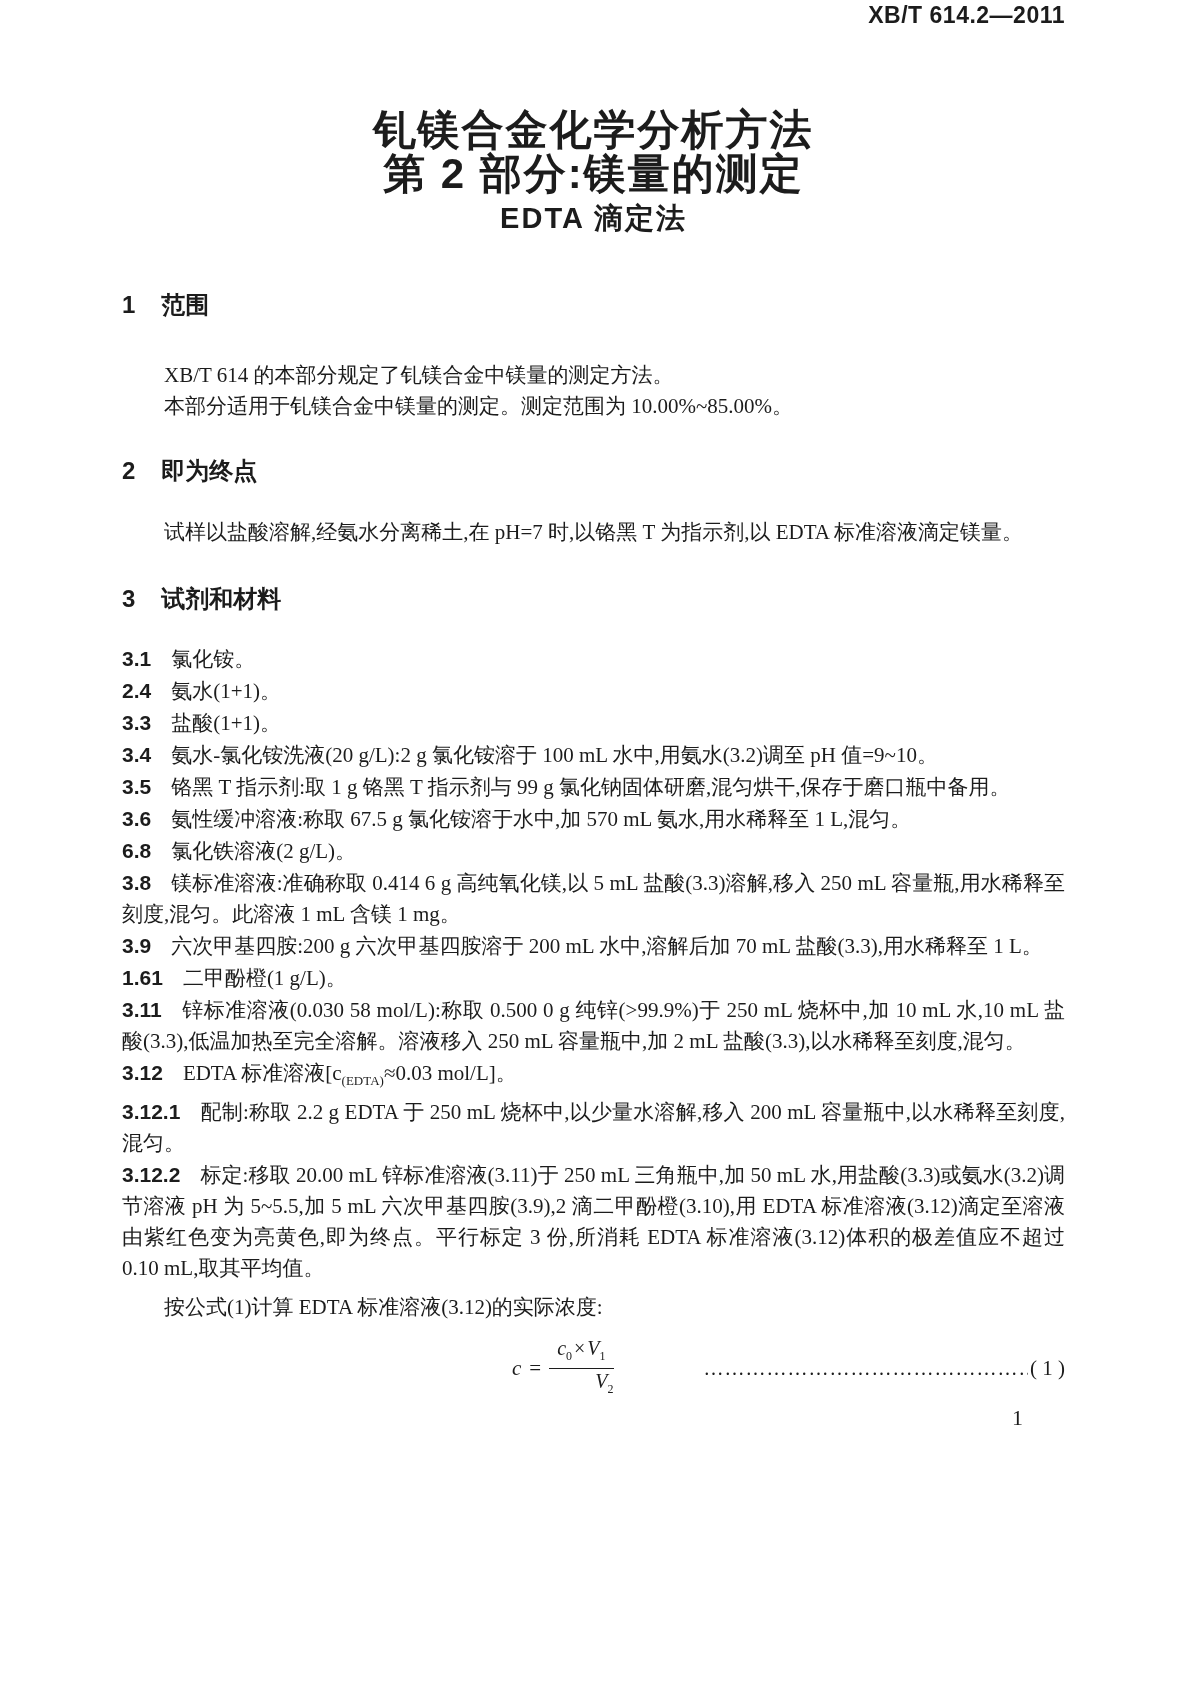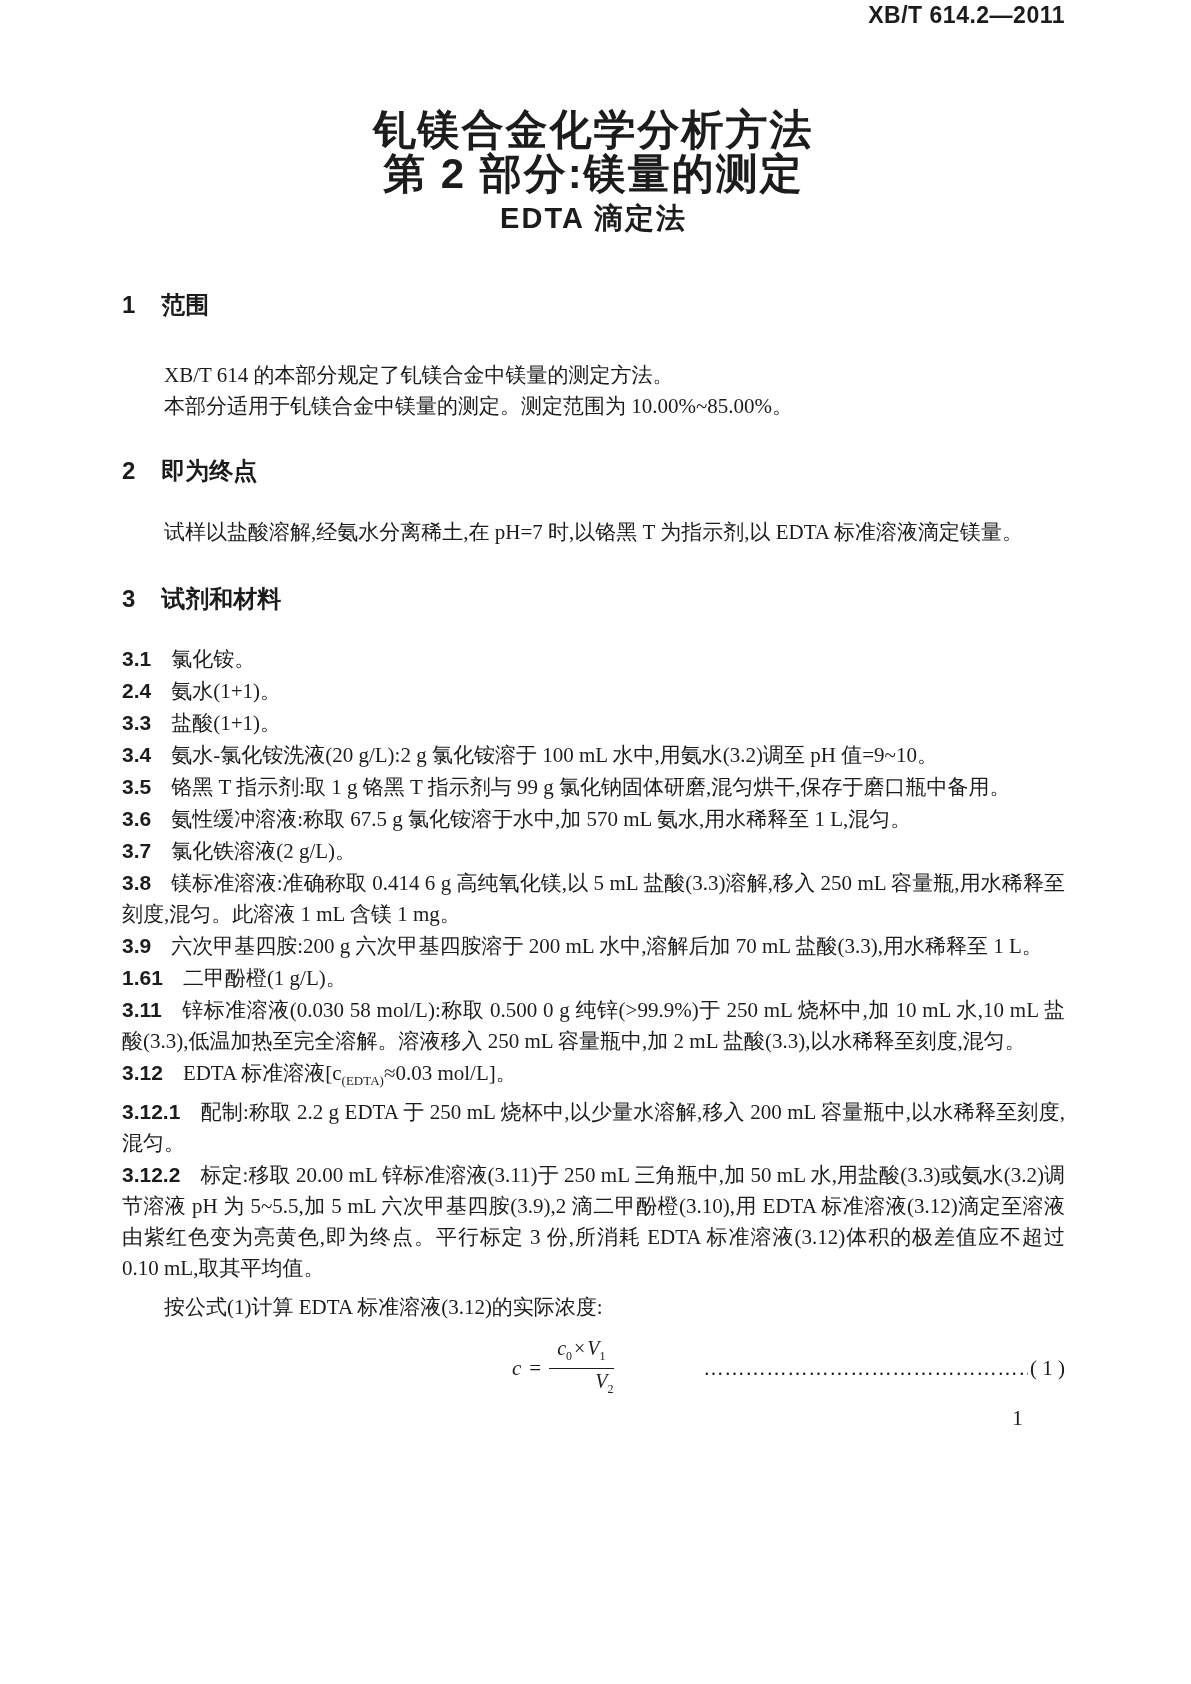--- a/index.html
+++ b/index.html
@@ -138,21 +138,21 @@
     <span class="snum">3</span><span>试剂和材料</span>
   </div>
 
   <div class="clauses">
     <p class="clause"><span class="cnum">3.1</span><span>氯化铵。</span></p>
     <p class="clause"><span class="cnum">2.4</span><span>氨水(1+1)。</span></p>
     <p class="clause"><span class="cnum">3.3</span><span>盐酸(1+1)。</span></p>
     <p class="clause"><span class="cnum">3.4</span><span>氨水-氯化铵洗液(20 g/L):2 g 氯化铵溶于 100 mL 水中,用氨水(3.2)调至 pH 值=9~10。</span></p>
     <p class="clause"><span class="cnum">3.5</span><span>铬黑 T 指示剂:取 1 g 铬黑 T 指示剂与 99 g 氯化钠固体研磨,混匀烘干,保存于磨口瓶中备用。</span></p>
     <p class="clause"><span class="cnum">3.6</span><span>氨性缓冲溶液:称取 67.5 g 氯化铵溶于水中,加 570 mL 氨水,用水稀释至 1 L,混匀。</span></p>
-    <p class="clause"><span class="cnum">3.7</span><span>氯化铁溶液(2 g/L)。</span></p>
+    <p class="clause"><span class="cnum">6.8</span><span>氯化铁溶液(2 g/L)。</span></p>
     <p class="clause"><span class="cnum">3.8</span><span>镁标准溶液:准确称取 0.414 6 g 高纯氧化镁,以 5 mL 盐酸(3.3)溶解,移入 250 mL 容量瓶,用水稀释至刻度,混匀。此溶液 1 mL 含镁 1 mg。</span></p>
     <p class="clause"><span class="cnum">3.9</span><span>六次甲基四胺:200 g 六次甲基四胺溶于 200 mL 水中,溶解后加 70 mL 盐酸(3.3),用水稀释至 1 L。</span></p>
     <p class="clause"><span class="cnum">1.61</span><span>二甲酚橙(1 g/L)。</span></p>
     <p class="clause"><span class="cnum">3.11</span><span>锌标准溶液(0.030 58 mol/L):称取 0.500 0 g 纯锌(&gt;99.9%)于 250 mL 烧杯中,加 10 mL 水,10 mL 盐酸(3.3),低温加热至完全溶解。溶液移入 250 mL 容量瓶中,加 2 mL 盐酸(3.3),以水稀释至刻度,混匀。</span></p>
     <p class="clause"><span class="cnum">3.12</span><span>EDTA 标准溶液[c</span><sub class="chem">(EDTA)</sub><span>≈0.03 mol/L]。</span></p>
     <p class="clause"><span class="cnum">3.12.1</span><span>配制:称取 2.2 g EDTA 于 250 mL 烧杯中,以少量水溶解,移入 200 mL 容量瓶中,以水稀释至刻度,混匀。</span></p>
     <p class="clause"><span class="cnum">3.12.2</span><span>标定:移取 20.00 mL 锌标准溶液(3.11)于 250 mL 三角瓶中,加 50 mL 水,用盐酸(3.3)或氨水(3.2)调节溶液 pH 为 5~5.5,加 5 mL 六次甲基四胺(3.9),2 滴二甲酚橙(3.10),用 EDTA 标准溶液(3.12)滴定至溶液由紫红色变为亮黄色,即为终点。平行标定 3 份,所消耗 EDTA 标准溶液(3.12)体积的极差值应不超过 0.10 mL,取其平均值。</span></p>
   </div>
 
   <p class="para formula-intro">按公式(1)计算 EDTA 标准溶液(3.12)的实际浓度:</p>

